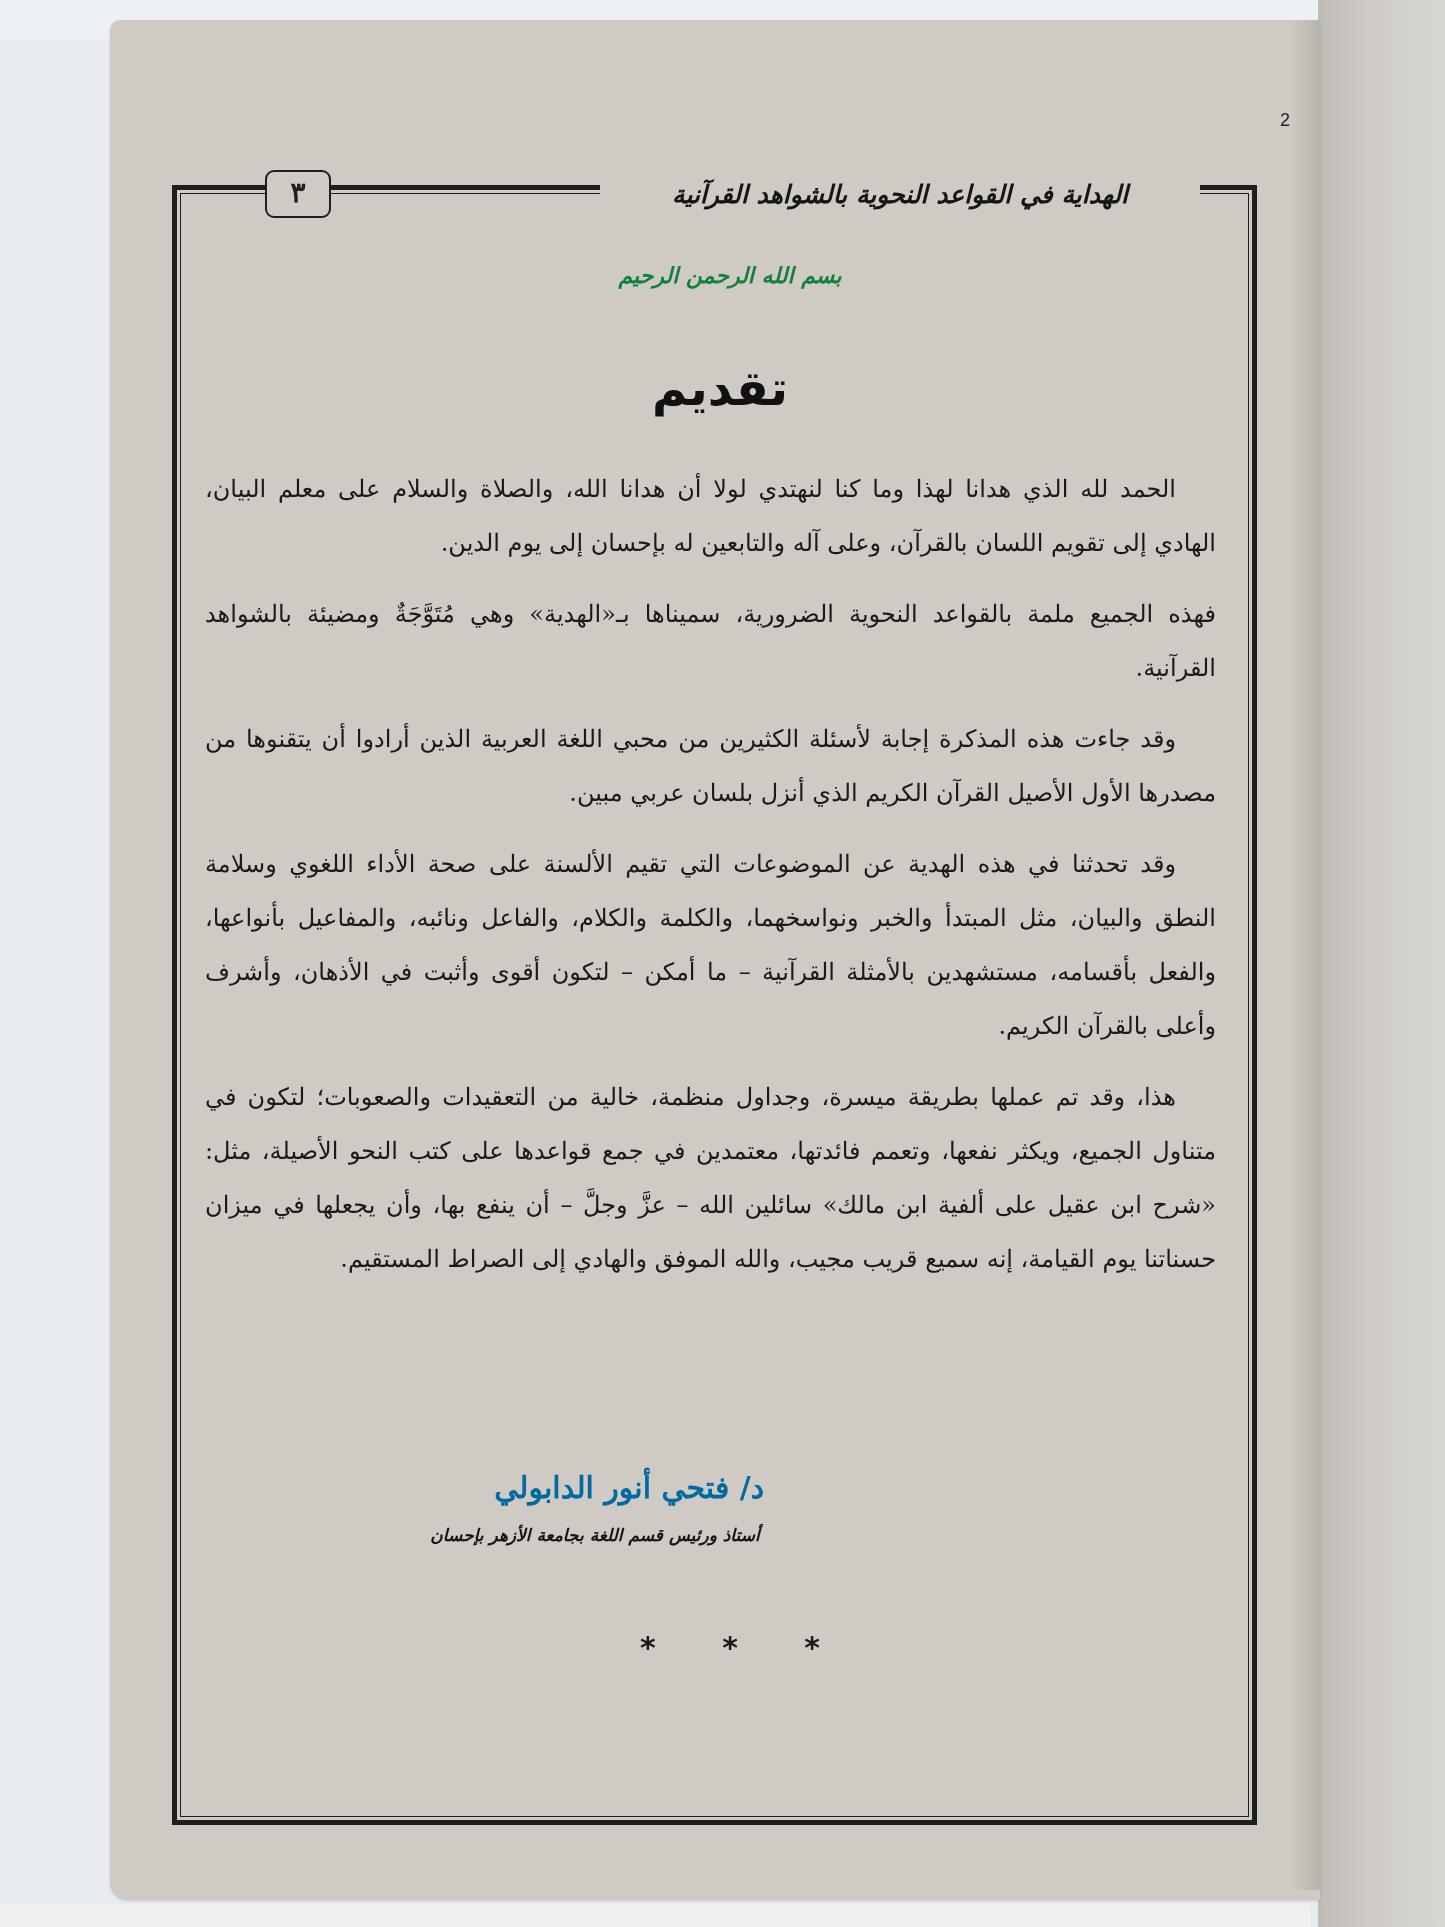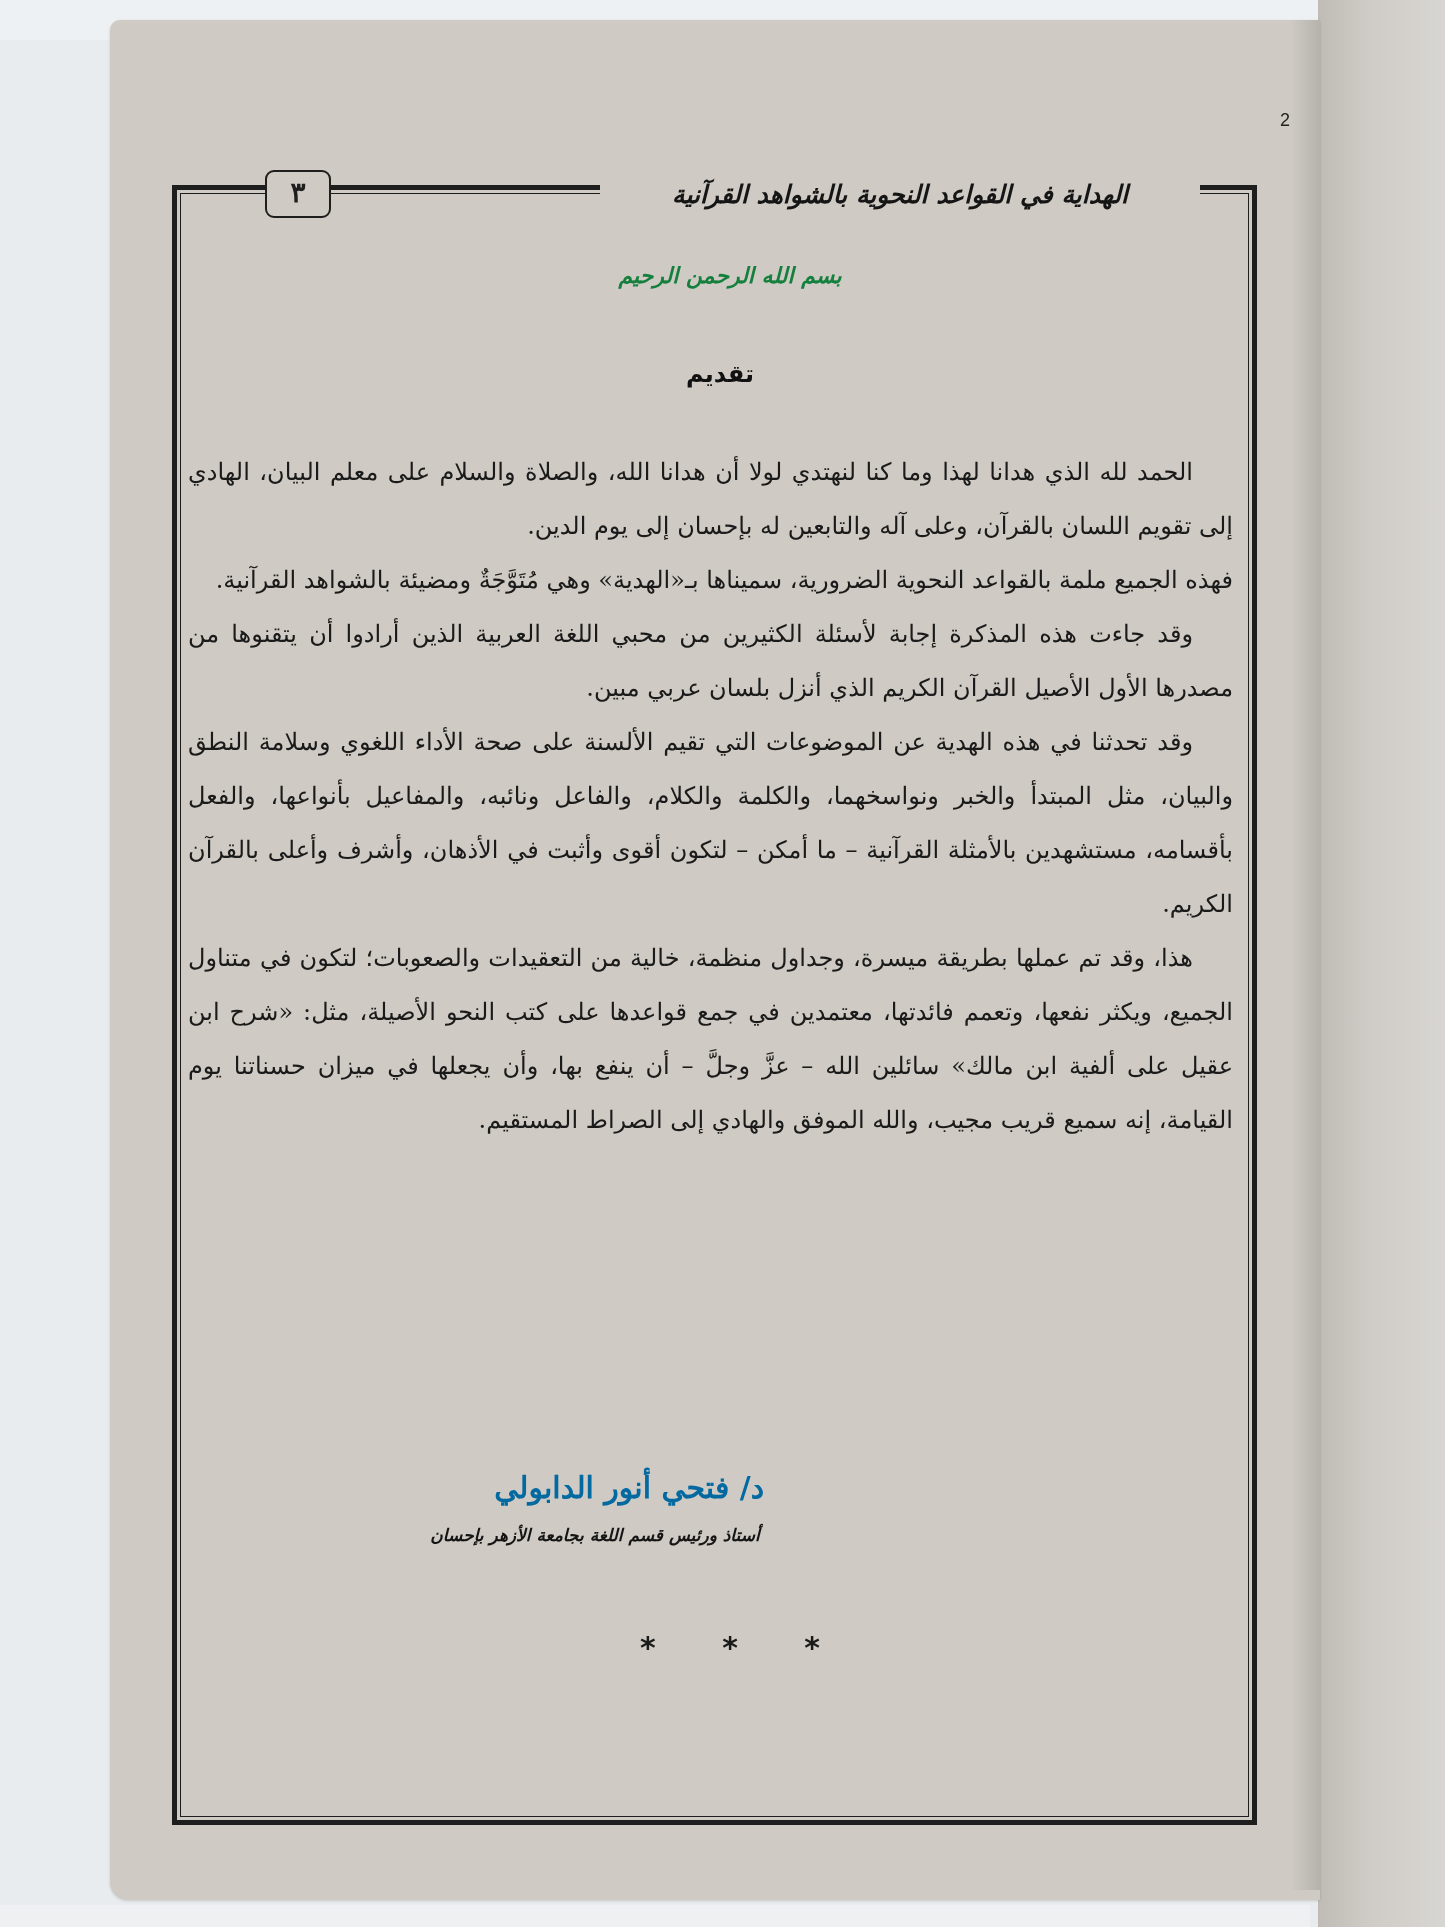--- a/index.html
+++ b/index.html
@@ -55,29 +55,29 @@
       font-family:"DejaVu Serif", serif; font-size:28px; font-weight:bold; color:#1e1e1e; line-height:42px;
     }
     .basmala {
       position:absolute; left:560px; top:262px; width:340px; height:60px;
       direction:rtl; text-align:center;
       font-family:"DejaVu Serif", serif; font-weight:bold; font-style:italic; font-size:22px; color:#15803d;
     }
     .section-title {
       position:absolute; left:620px; top:360px; width:200px; height:60px;
       direction:rtl; text-align:center;
-      font-family:"DejaVu Sans", sans-serif; font-weight:bold; font-size:24px; color:#111;
+      font-family:"DejaVu Sans", sans-serif; font-weight:bold; font-size:48px; color:#111;
     }
     .body-text {
       position:absolute; left:188px; top:445px; width:1045px;
       direction:rtl; text-align:justify; text-align-last:right;
       font-family:"DejaVu Serif", serif; font-size:24px; color:#1a1a1a;
       line-height:54px;
     }
-    .body-text p { margin:0; }
+    .body-text p { margin:17px; }
     .body-text .indent { text-indent:40px; }
     .signature-name {
       position:absolute; left:404px; top:1470px; width:360px; height:60px;
       direction:rtl; text-align:right;
       font-family:"DejaVu Serif", serif; font-weight:bold; font-size:30px; color:#0369a1;
     }
     .signature-title {
       position:absolute; left:410px; top:1525px; width:370px; height:40px;
       direction:rtl; text-align:center;
       font-family:"DejaVu Serif", serif; font-weight:bold; font-style:italic; font-size:17px; color:#151515;

